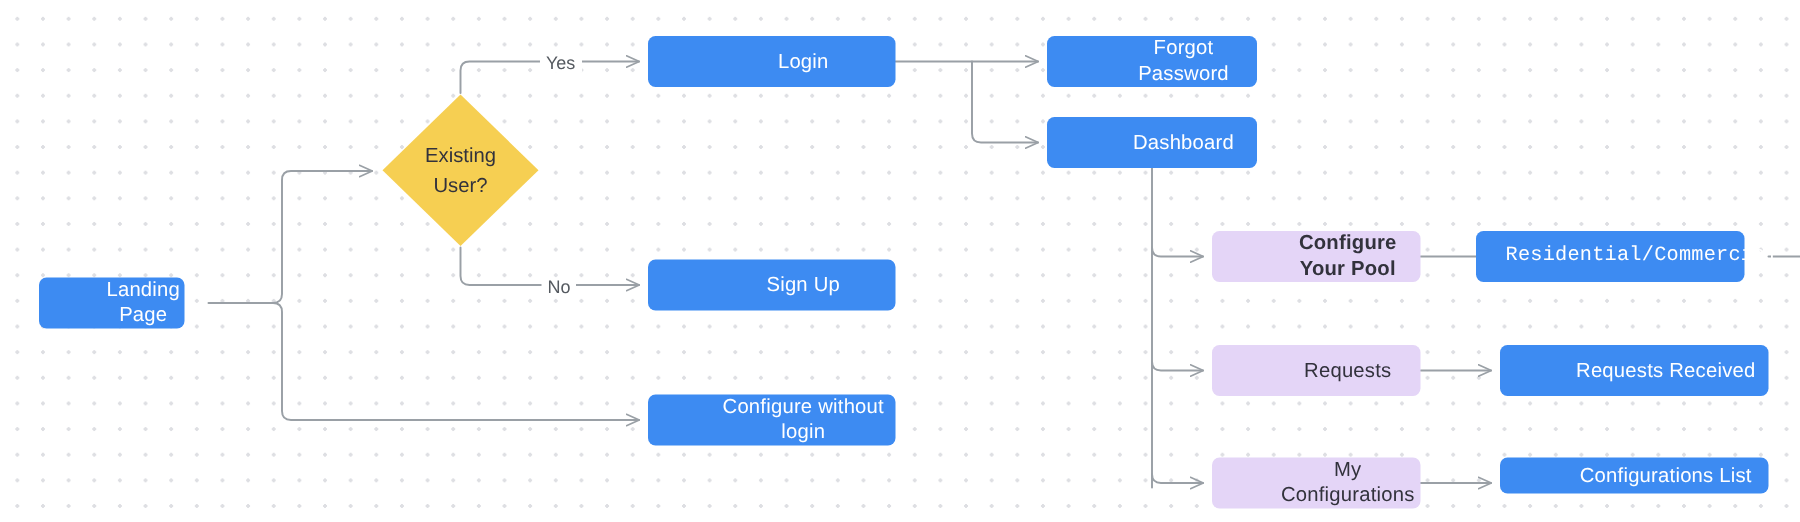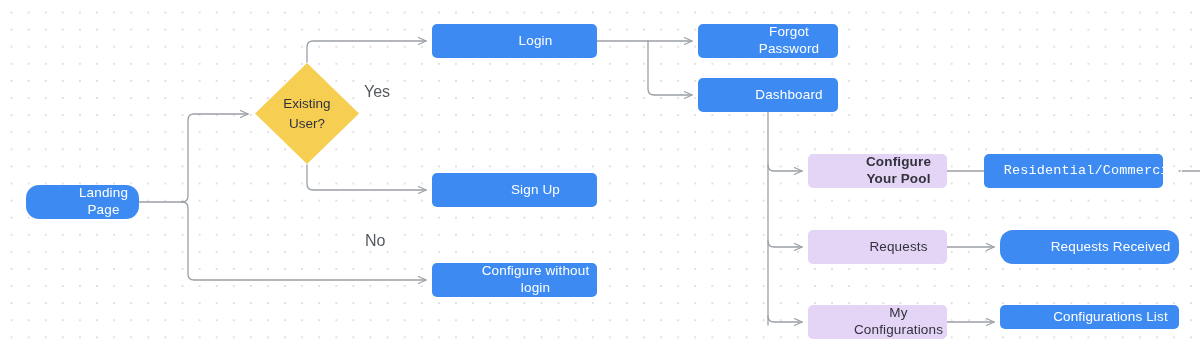--- a/index.html
+++ b/index.html
@@ -70,27 +70,26 @@
     display: flex;
     flex-direction: column;
     align-items: center;
     justify-content: center;
     font-size: 13.5px;
     color: #32323c;
     line-height: 1.45;
   }
   .edge-label {
     position: absolute;
-    font-size: 16px;
+    font-size: 12px;
     color: #555a60;
     background: #ffffff;
     padding: 0 4px;
     line-height: 1;
     white-space: nowrap;
-    margin-top: 48px;
   }
 </style>
 </head>
 <body>
 
 <div id="canvas">
 
   <svg id="edges" viewBox="0 0 1200 348" width="1200" height="348" xmlns="http://www.w3.org/2000/svg">
     <defs>
       <marker id="arrow" viewBox="0 0 10 10" refX="9.2" refY="5" markerWidth="7" markerHeight="7" orient="auto-start-reverse">
@@ -124,21 +123,21 @@
       <path d="M 947 171 L 994 171" marker-end="url(#arrow)"></path>
 
       <path d="M 947 247 L 994 247" marker-end="url(#arrow)"></path>
 
       <path d="M 947 322 L 994 322" marker-end="url(#arrow)"></path>
 
       <path d="M 1179 171 L 1200 171"></path>
     </g>
   </svg>
 
-  <div class="node node-rect fill-blue" style="left:26px; top:185px; width:113px; height:34px;border-radius:13px;">
+  <div class="node node-rect fill-blue" style="left:26px; top:185px; width:97px; height:34px;">
     <span>Landing Page</span>
   </div>
 
   <div class="diamond-wrap" style="left:254px; top:62px; width:106px; height:103px;">
     <svg class="diamond-shape" viewBox="0 0 106 103" preserveAspectRatio="none">
       <polygon points="53,1 105,51.5 53,102 1,51.5" fill="#f6cf52"></polygon>
     </svg>
     <div class="diamond-label">
       <span>Existing</span>
       <span>User?</span>
@@ -170,21 +169,21 @@
   </div>
 
   <div class="node node-rect fill-blue" style="left:984px; top:154px; width:179px; height:34px;font-family:Liberation Mono, monospace;">
     <span>Residential/Commercial</span>
   </div>
 
   <div class="node node-rect fill-purple" style="left:808px; top:230px; width:139px; height:34px;">
     <span>Requests</span>
   </div>
 
-  <div class="node node-rect fill-blue" style="left:1000px; top:230px; width:179px; height:34px;border-radius:13px;">
+  <div class="node node-rect fill-blue" style="left:1000px; top:230px; width:179px; height:34px;">
     <span>Requests Received</span>
   </div>
 
   <div class="node node-rect fill-purple" style="left:808px; top:305px; width:139px; height:34px;">
     <span>My Configurations</span>
   </div>
 
   <div class="node node-rect fill-blue" style="left:1000px; top:305px; width:179px; height:24px;">
     <span>Configurations List</span>
   </div>

